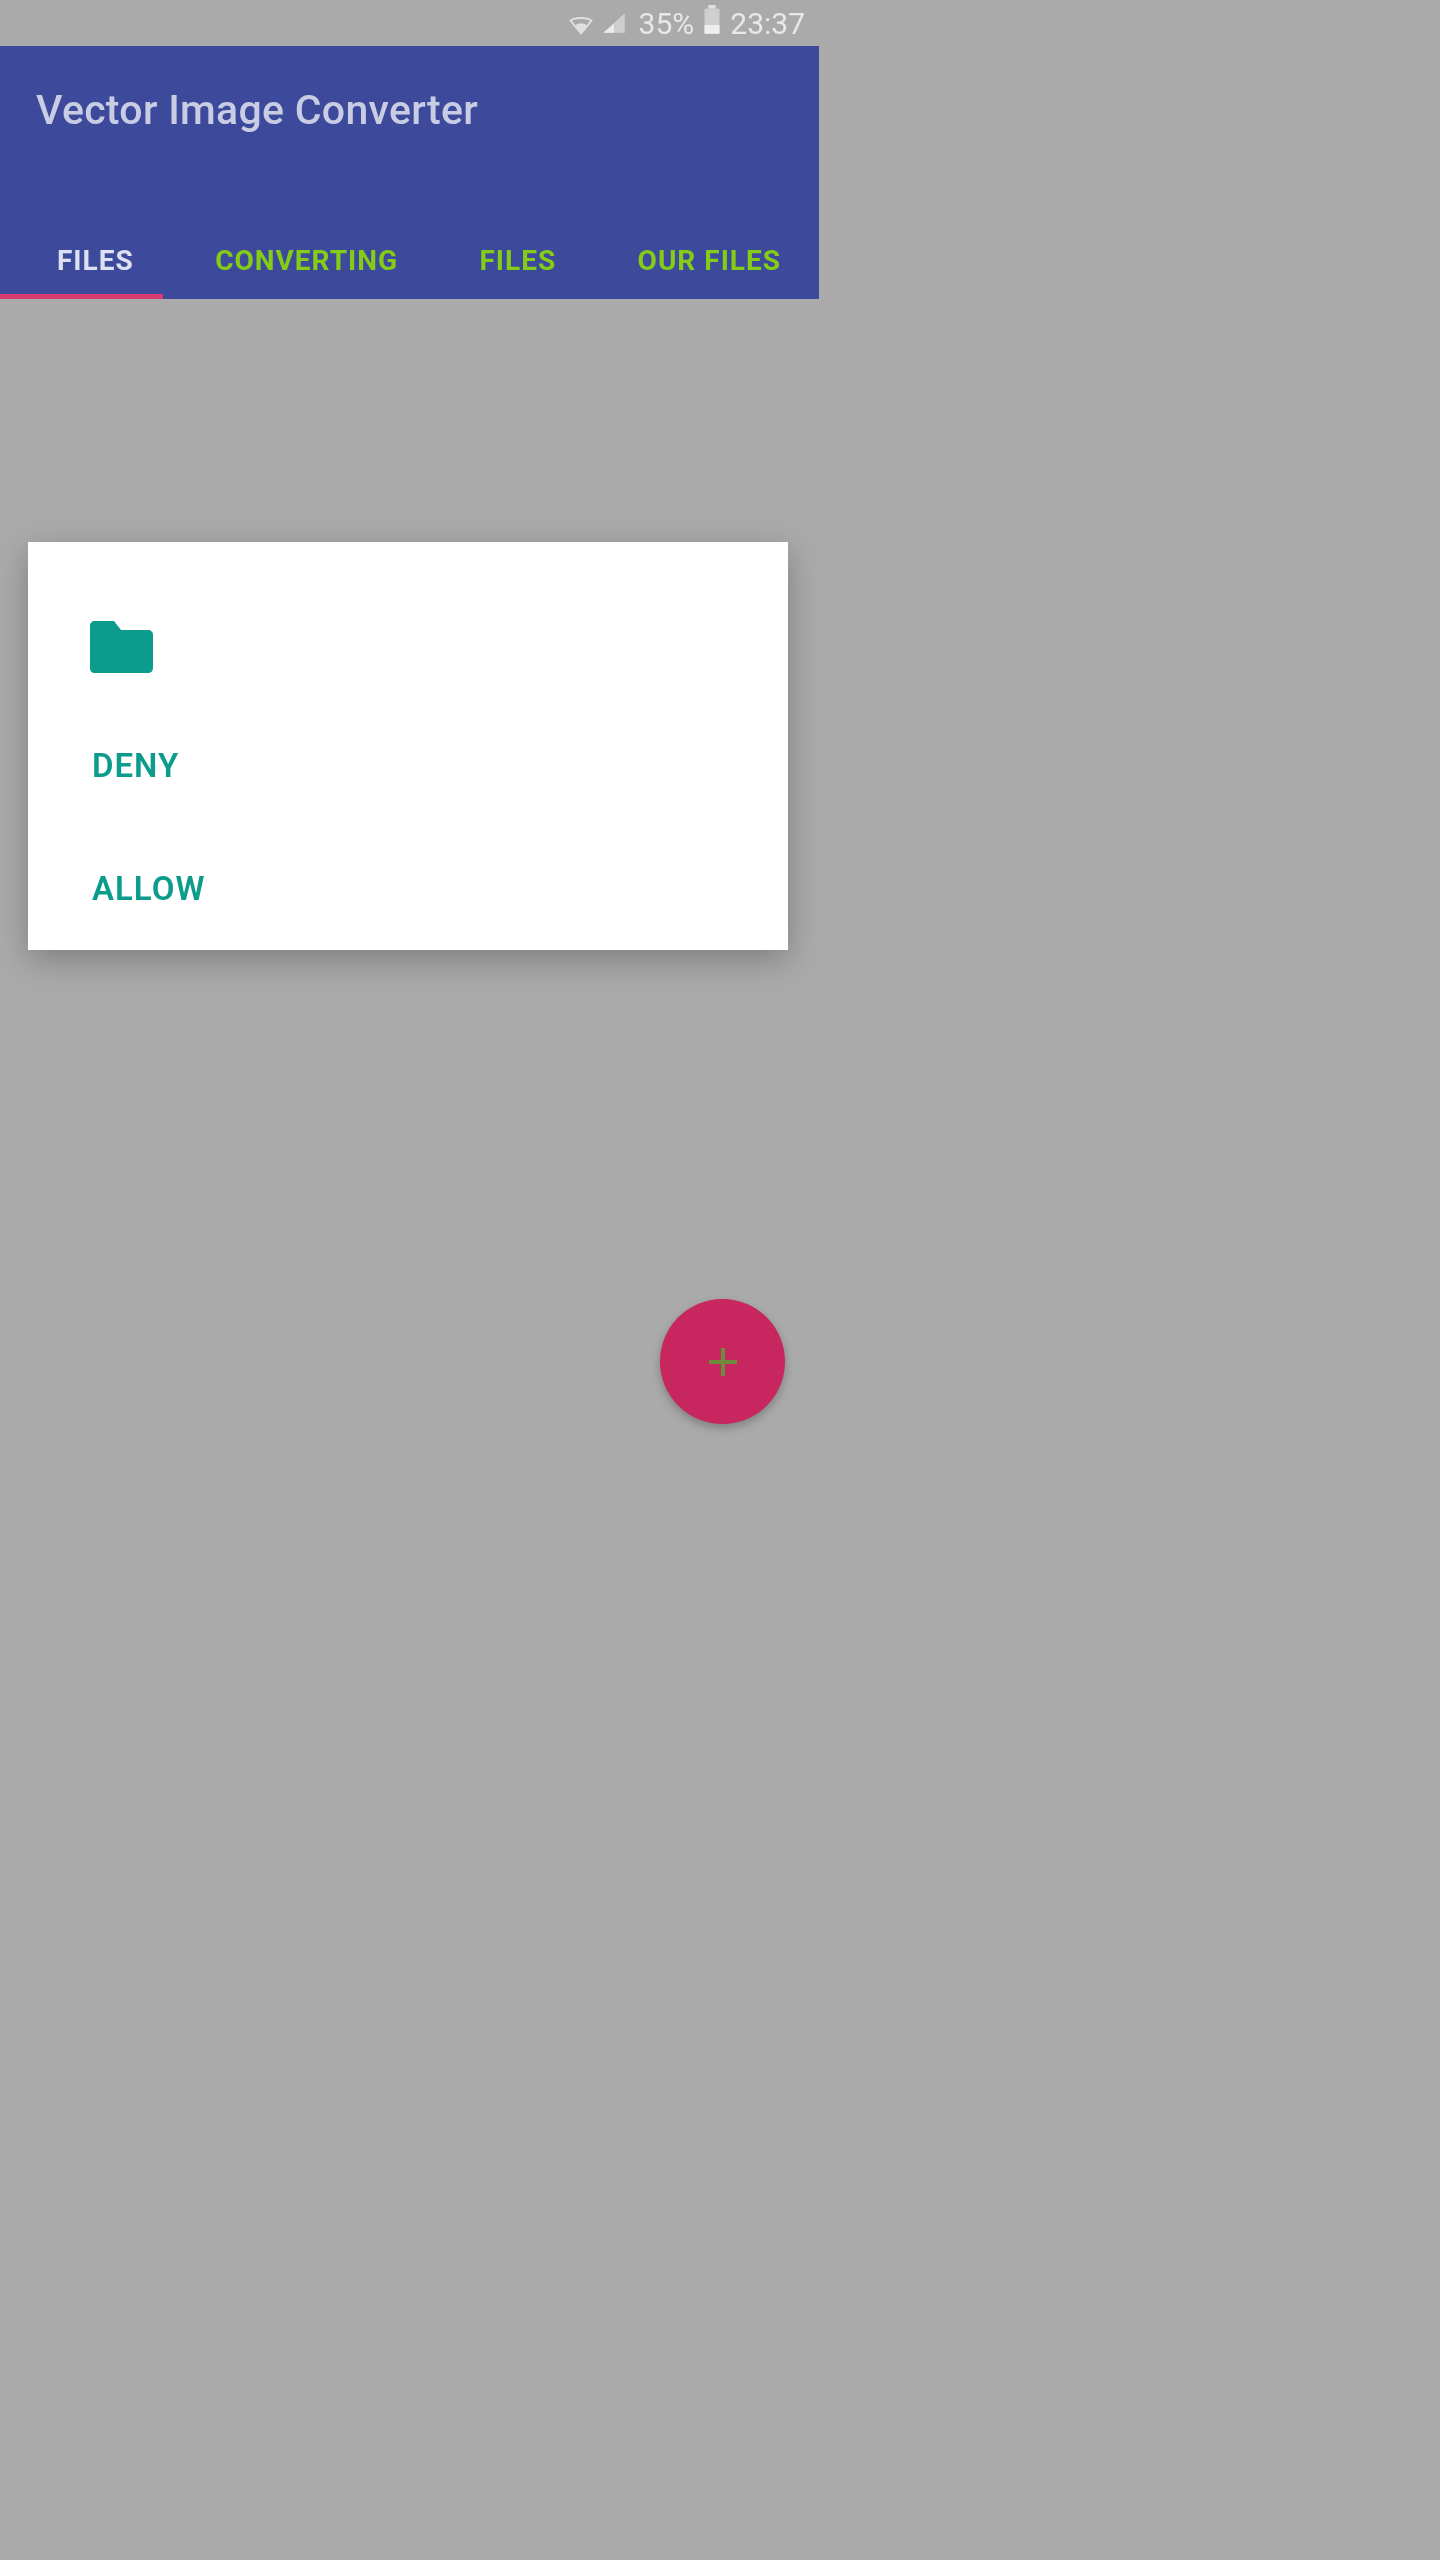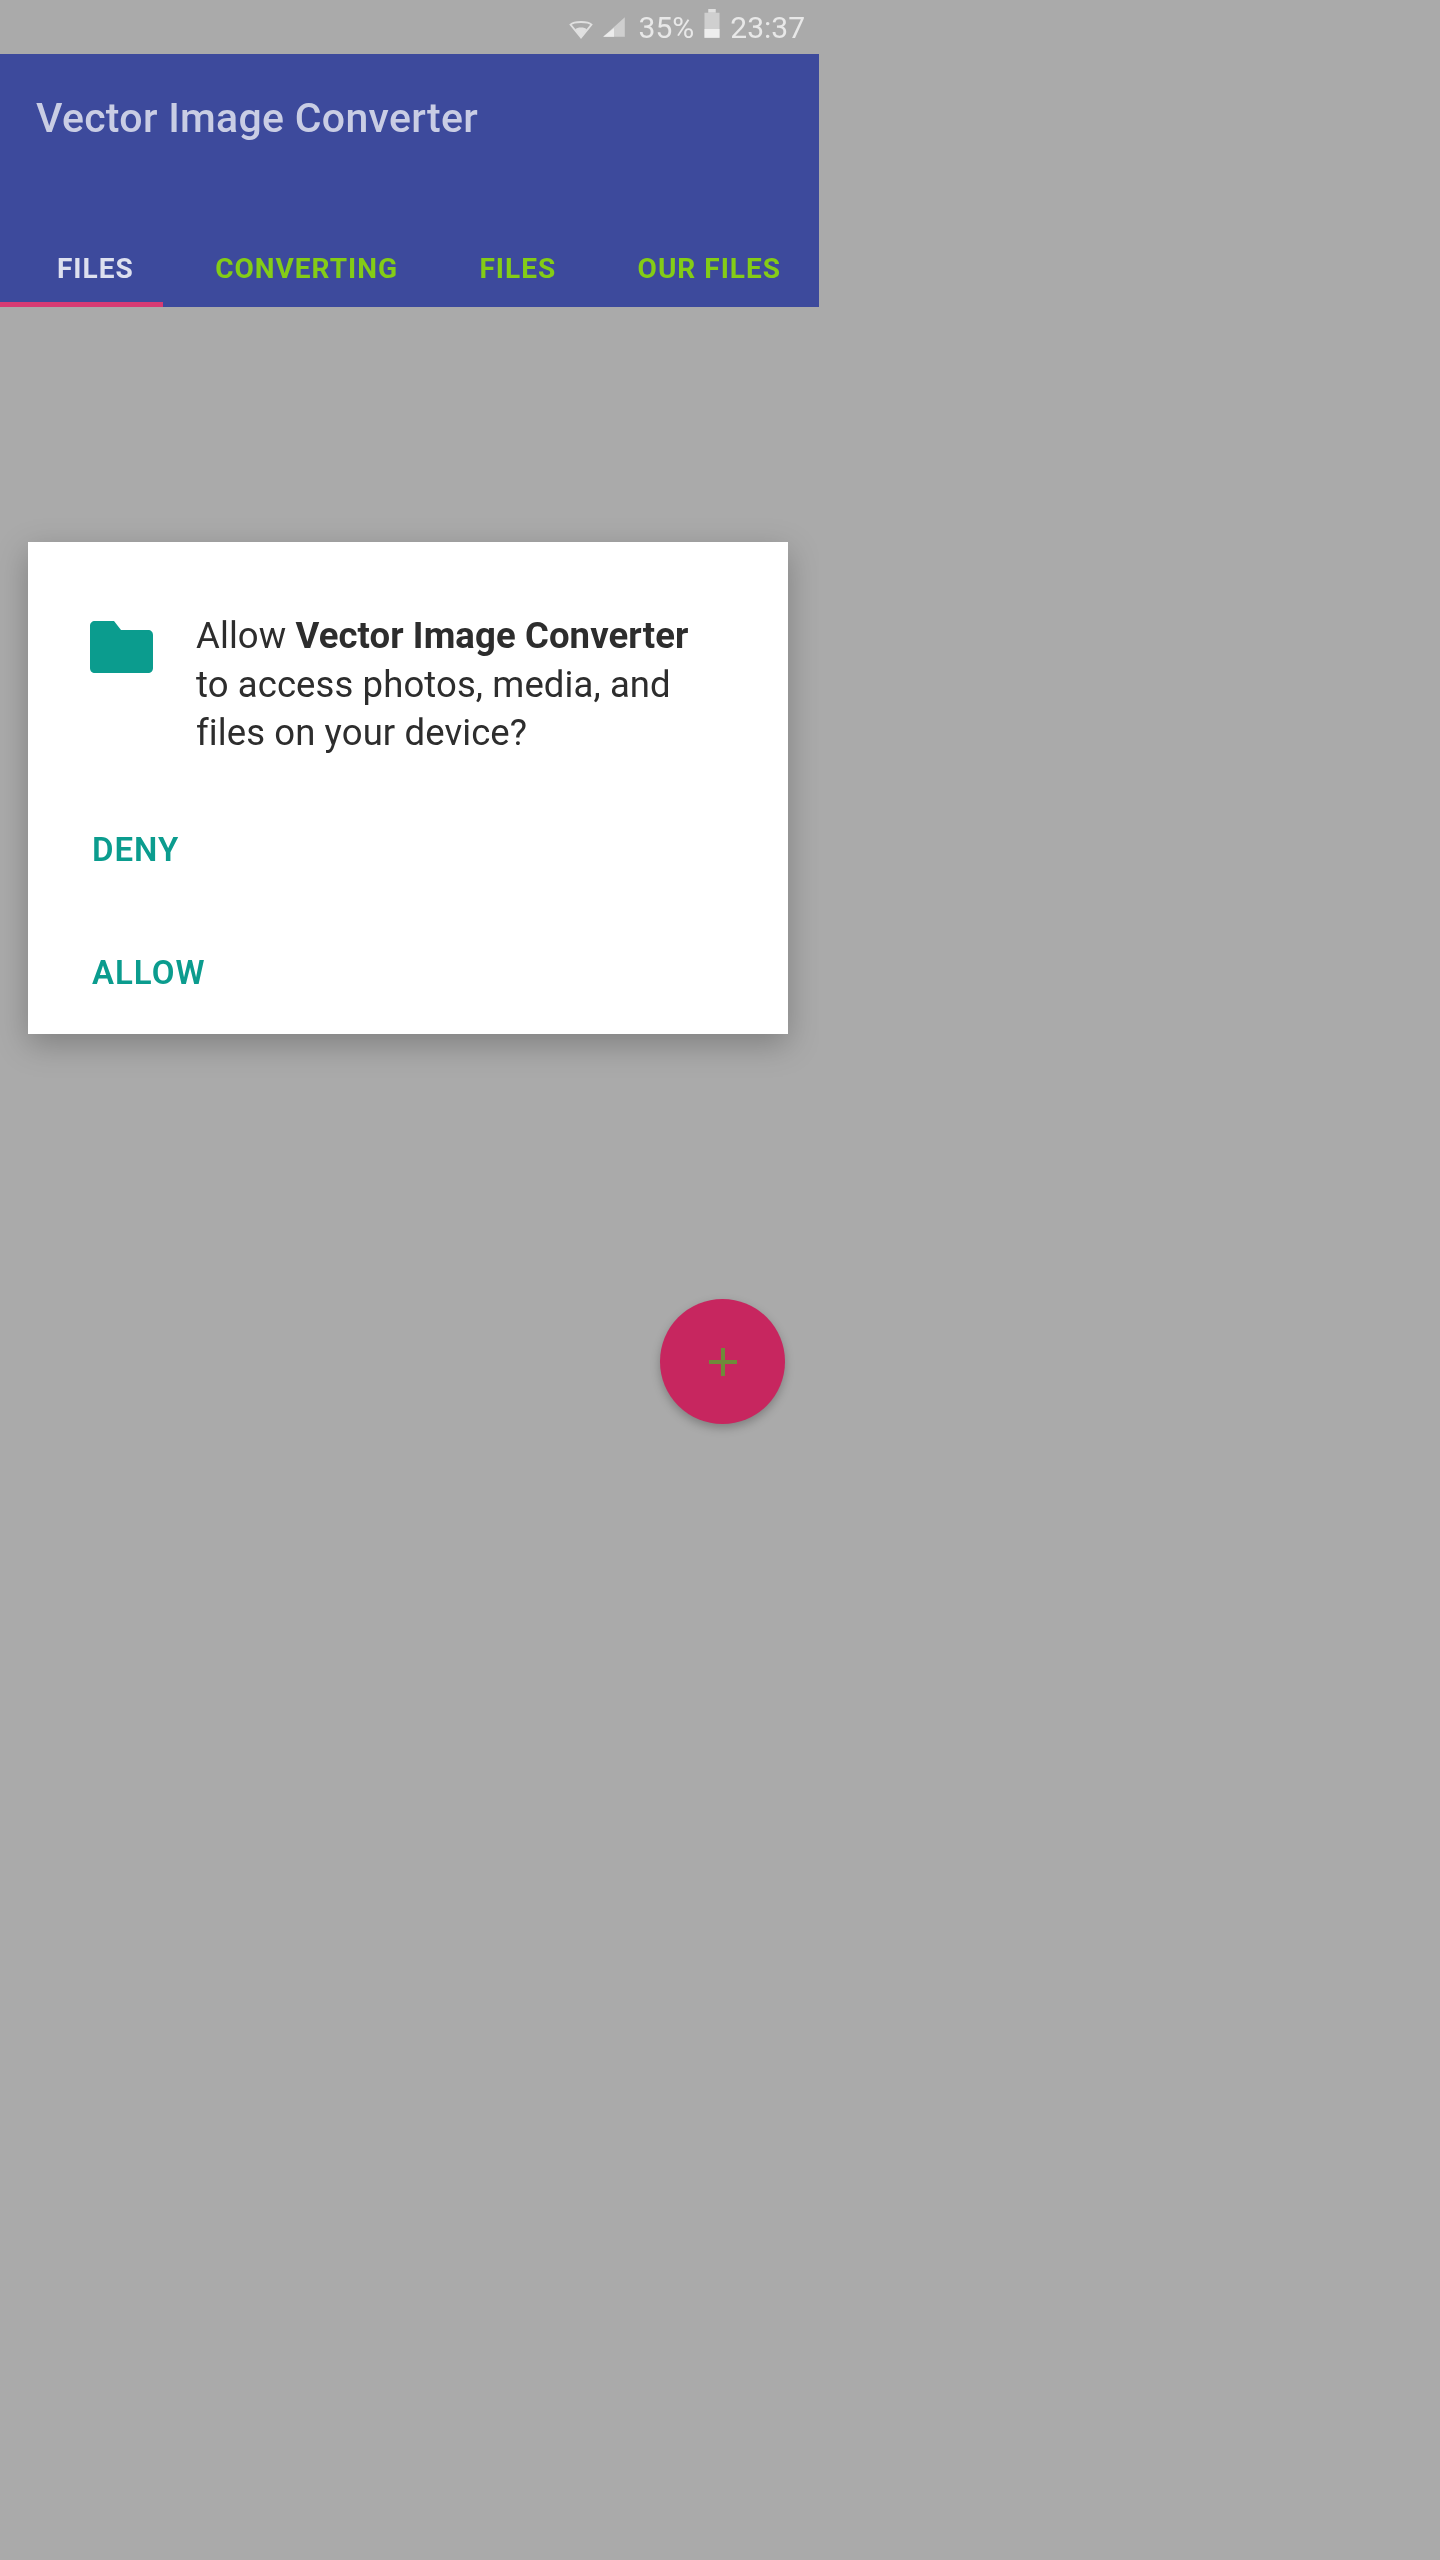--- a/index.html
+++ b/index.html
@@ -7,21 +7,21 @@
     width: 819px;
     height: 1440px;
     font-family: Roboto, -apple-system, BlinkMacSystemFont, "Segoe UI", Arial, sans-serif;
     background: #aaaaaa;
     overflow: hidden;
     position: relative;
   }
 
   
   .status-bar {
-    height: 54px;
+    height: 46px;
     background: #aaaaaa;
     display: flex;
     justify-content: flex-end;
     align-items: center;
     padding: 0 14px;
     gap: 8px;
     color: #e8e8e8;
     font-size: 30px;
     font-weight: 400;
   }
@@ -208,22 +208,19 @@
 </div>
 
 <div class="dialog-layer">
   <div class="dialog">
     <div class="dialog-body">
       <div class="folder-icon">
         <svg width="66" height="54" viewBox="0 0 66 54">
           <path d="M2 6 C2 3 4 1 7 1 L26 1 L33 10 L60 10 C63 10 65 12 65 15 L65 48 C65 51 63 53 60 53 L7 53 C4 53 2 51 2 48 Z" fill="#0b9c8e"></path>
         </svg>
       </div>
-      <div class="dialog-text">
-        <span>Allow </span><strong>Vector Image Converter</strong><span> to access photos, media, and files on your device?</span>
-      </div>
     </div>
     <div class="dialog-actions">
       <div class="dialog-btn">DENY</div>
       <div class="dialog-btn">ALLOW</div>
     </div>
   </div>
 </div>
 
 </body></html>

